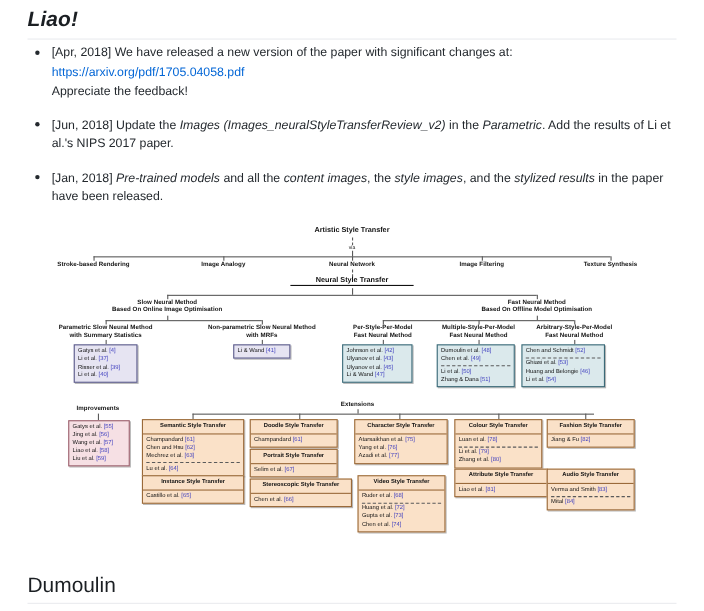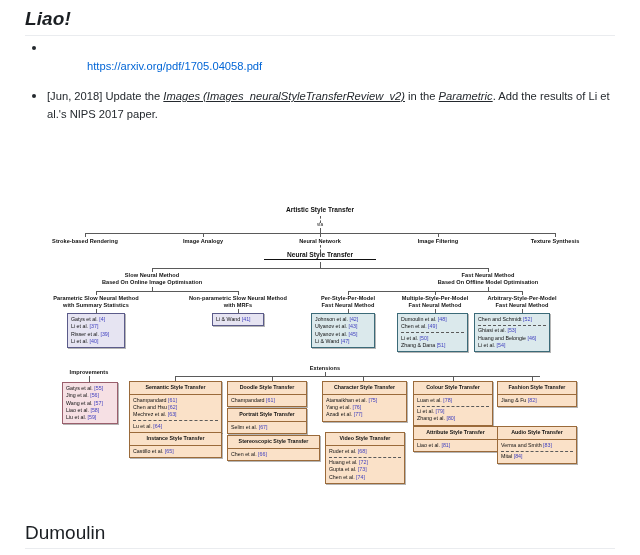--- a/index.html
+++ b/index.html
@@ -27,22 +27,22 @@
     list-style:none;margin:0;padding:0;
   }
   .news-item{
     position:relative;padding-left:22px;margin-bottom:13px;
     font-size:11.2px;line-height:17.5px;color:#24292e;
   }
   .news-item .bullet{
     position:absolute;left:7px;top:5.5px;width:4px;height:4px;
     border-radius:50%;background:#24292e;
   }
-  .news-item i{font-style:italic;text-decoration:underline;}
-  .link{color:#0366d6;text-decoration:none;margin-left:40px;}
+  .news-item i{font-style:italic;}
+  .link{color:#0366d6;text-decoration:none;}
 
   .citation-heading{
     position:absolute;left:25px;top:522px;
     font-size:19px;font-weight:normal;color:#1b1f23;
   }
 
   
   .diagram{position:absolute;left:0;top:198px;width:640px;height:310px;}
   .dg-label{
     position:absolute;font-size:5.6px;line-height:7px;
@@ -91,26 +91,31 @@
 <body>
 
 <div class="page">
 
   <div class="news-heading">Liao!</div>
   <div class="rule" id="news-rule"></div>
 
   <ul class="news-list">
     <li class="news-item">
       <span class="bullet"></span>
-      <br>
+      <span>[Apr, 2018] We have released a new version of the paper with significant changes at:</span><br>
       <a class="link" href="#">https://arxiv.org/pdf/1705.04058.pdf</a><br>
+      <span>Appreciate the feedback!</span>
     </li>
     <li class="news-item">
       <span class="bullet"></span>
       <span>[Jun, 2018] Update the </span><i>Images (Images_neuralStyleTransferReview_v2)</i><span> in the </span><i>Parametric</i><span>. Add the results of Li et al.'s NIPS 2017 paper.</span>
+    </li>
+    <li class="news-item">
+      <span class="bullet"></span>
+      <span>[Jan, 2018] </span><i>Pre-trained models</i><span> and all the </span><i>content images</i><span>, the </span><i>style images</i><span>, and the </span><i>stylized results</i><span> in the paper have been released.</span>
     </li>
   </ul>
 
   <div class="diagram">
 
     <div class="dg-title" style="left:264px;top:8px;width:112px;">Artistic Style Transfer</div>
     <div class="vdash" style="left:320px;top:18px;height:7px;"></div>
     <div class="via" style="left:306px;top:24px;width:28px;">via</div>
     <div class="vdash" style="left:320px;top:30px;height:5px;"></div>
 

